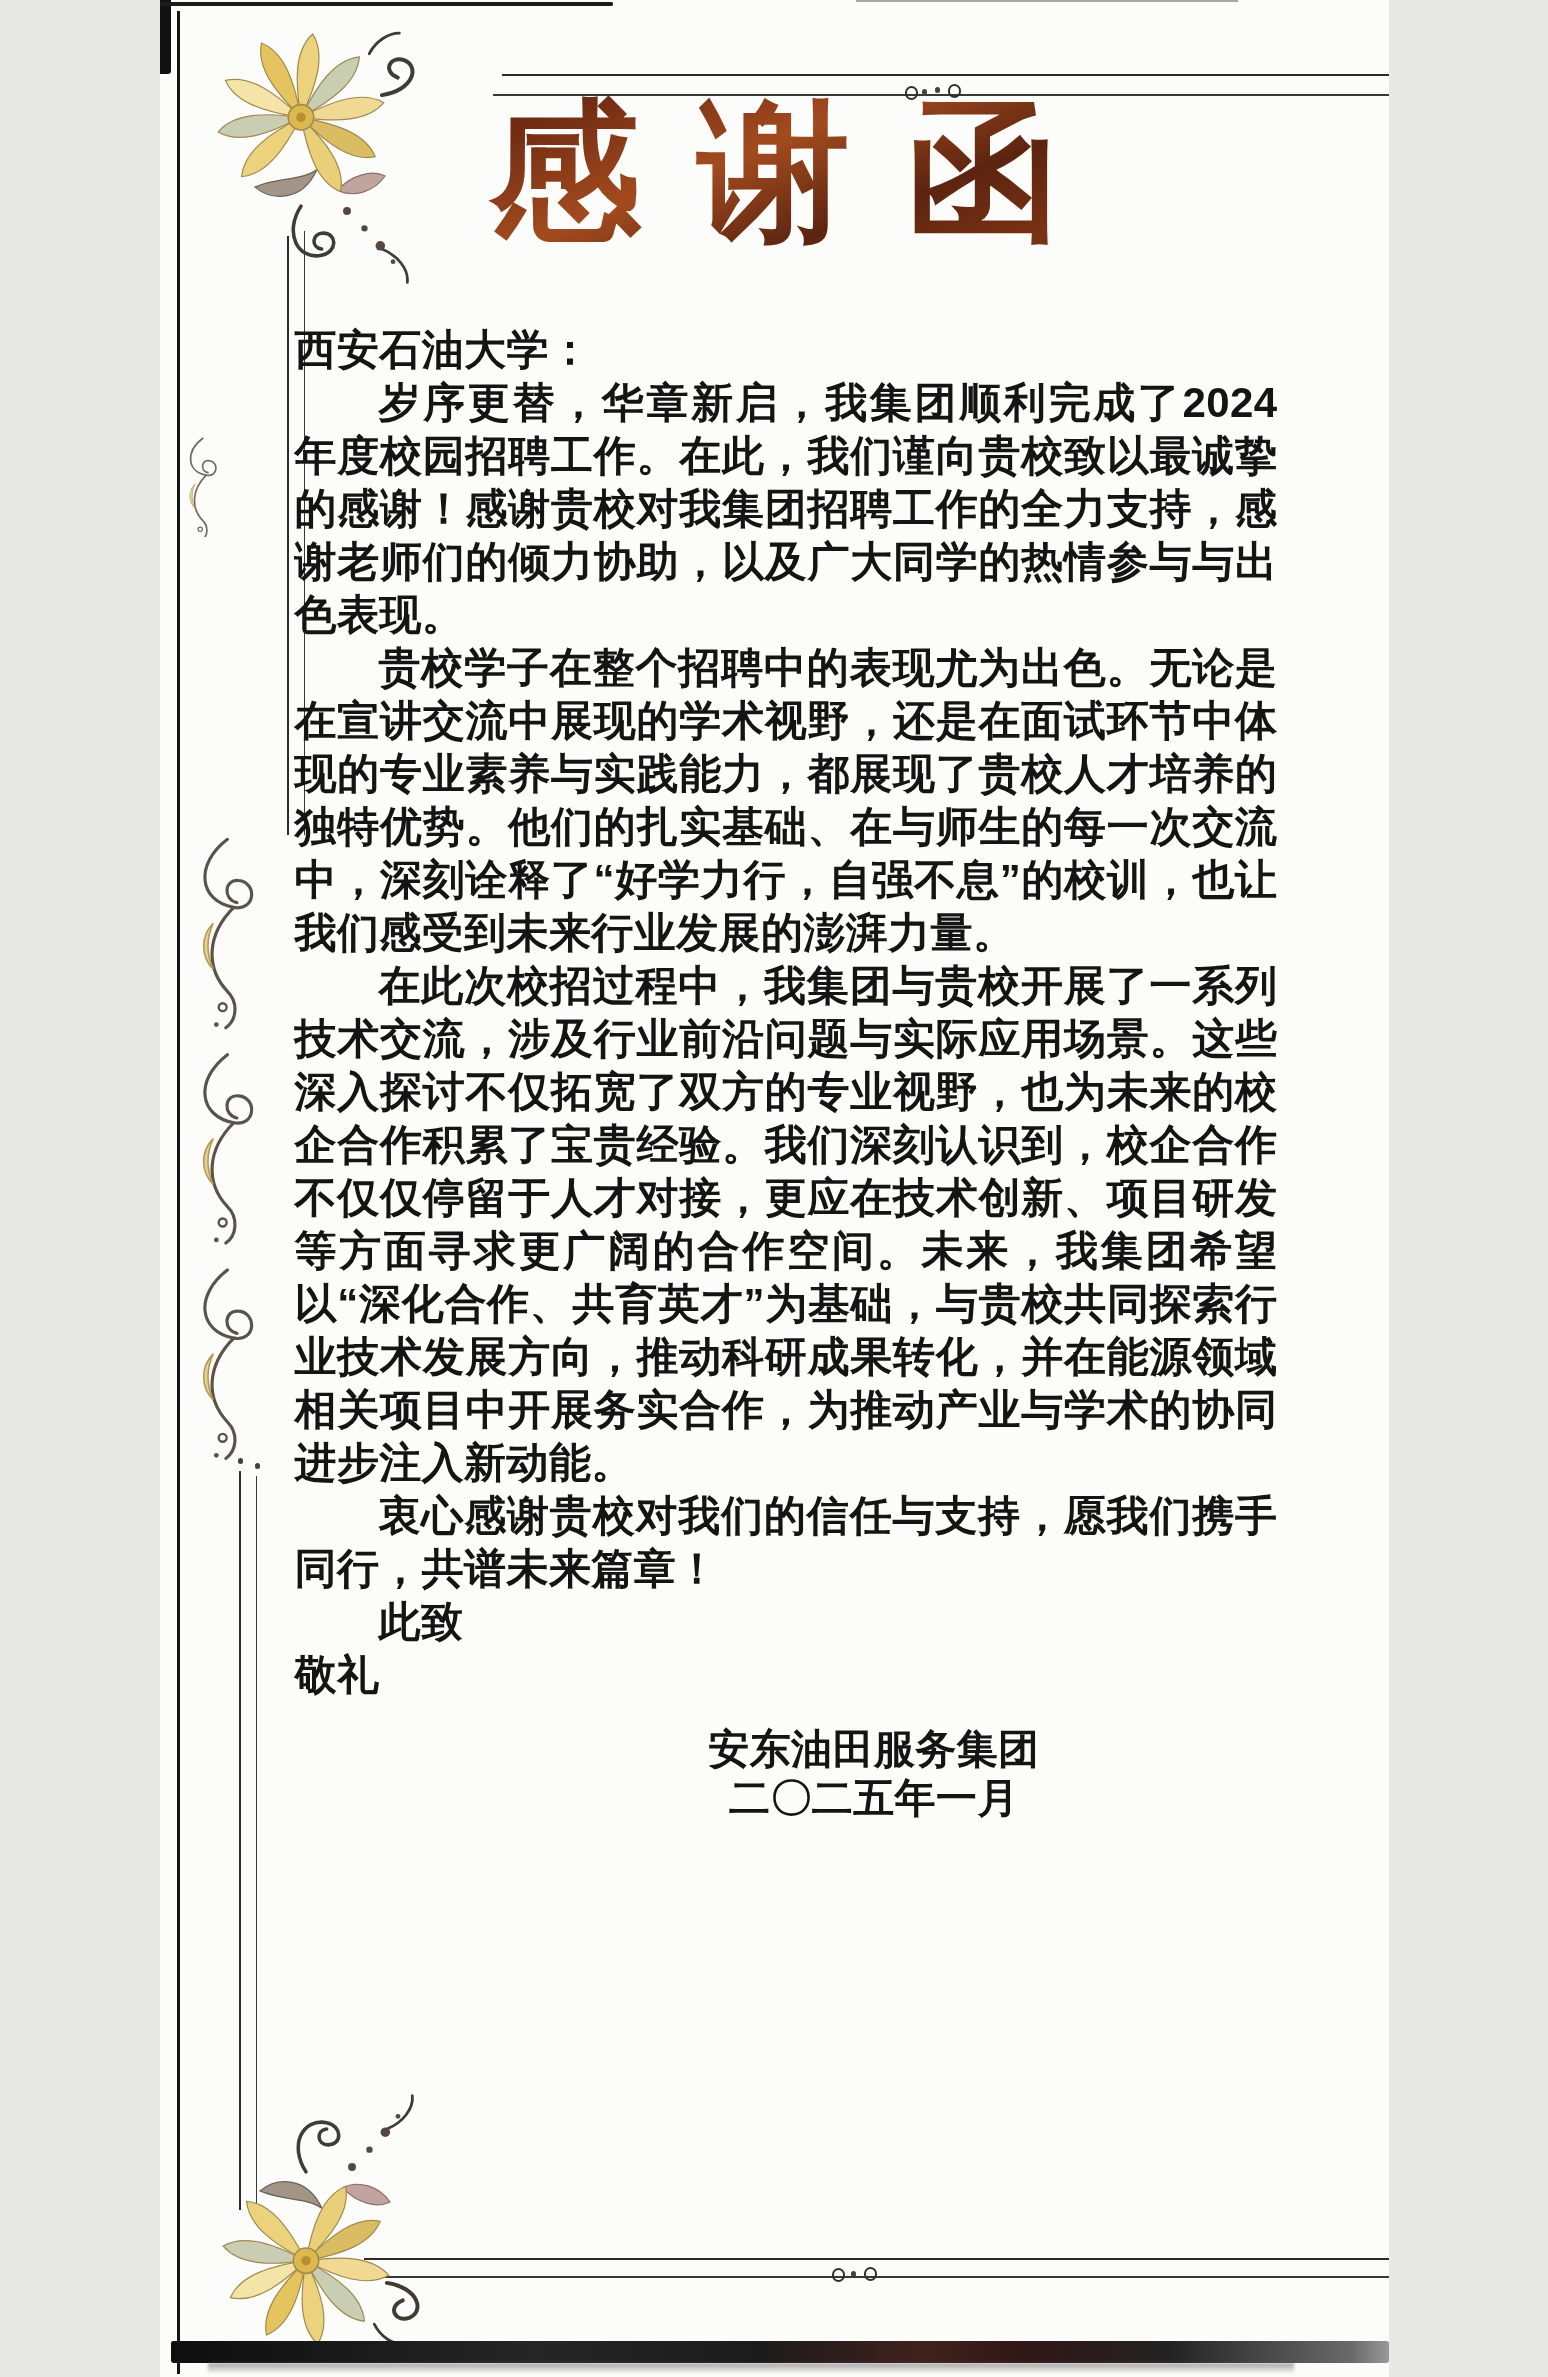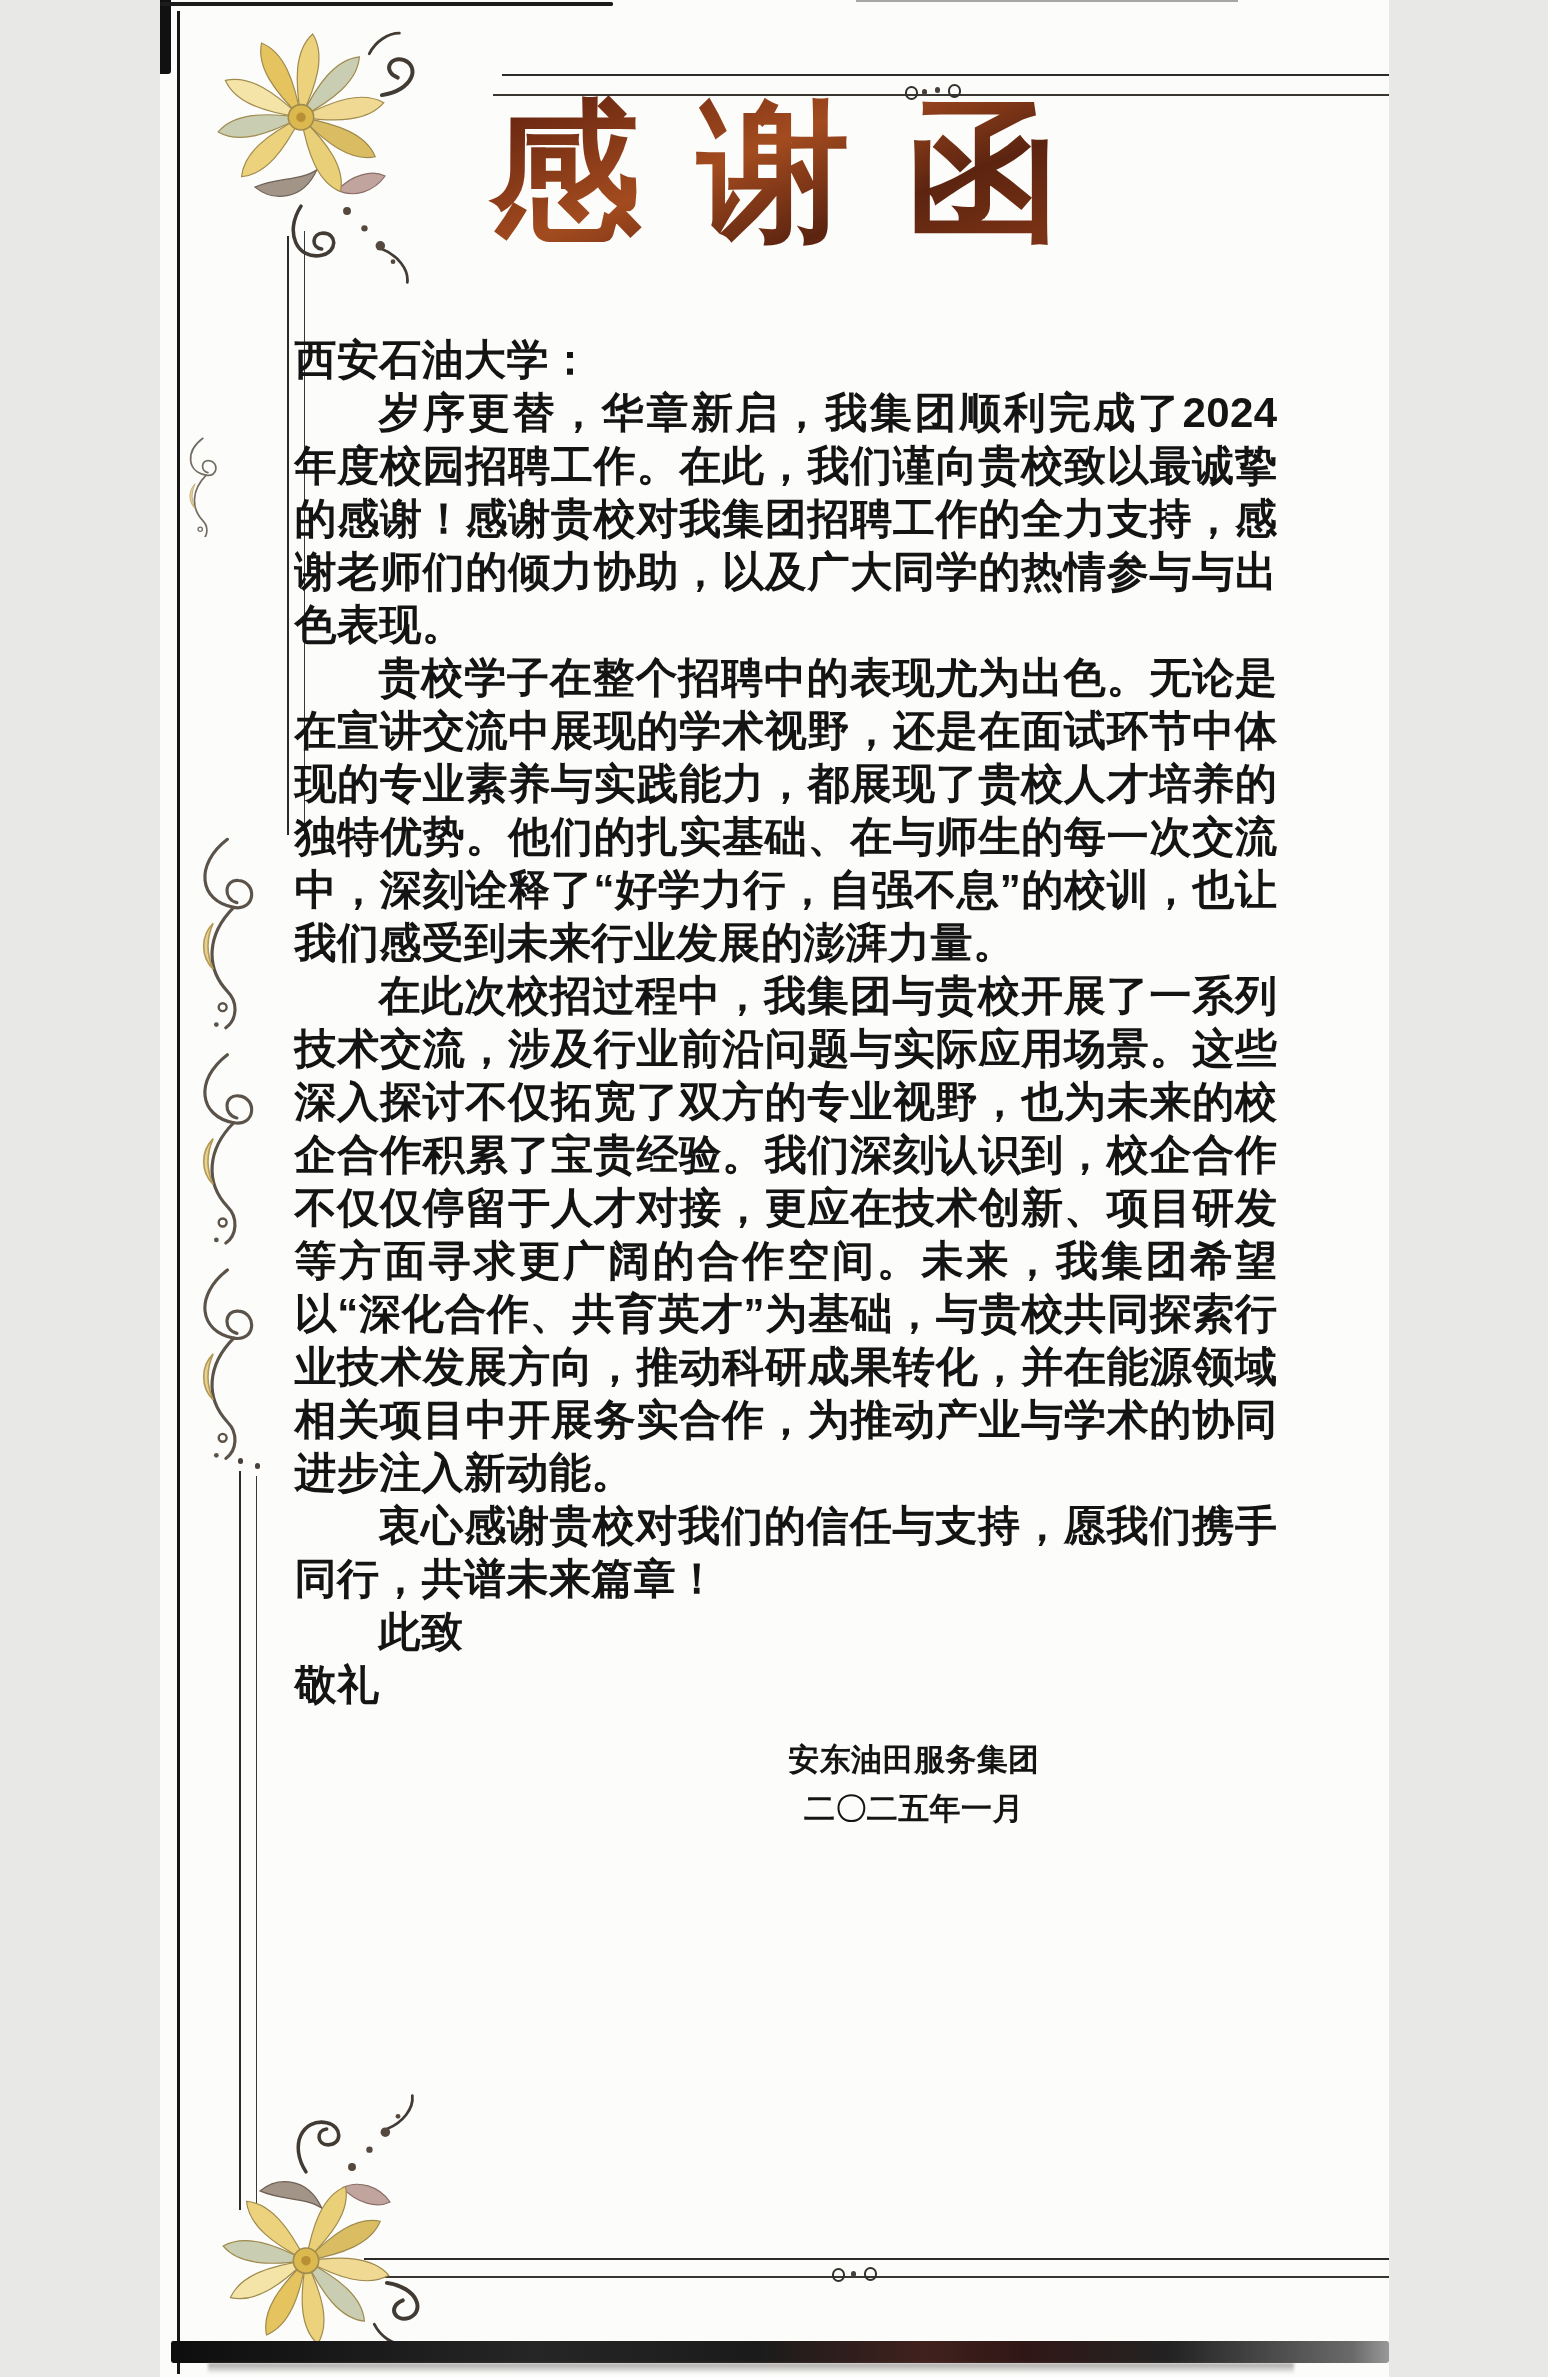--- a/index.html
+++ b/index.html
@@ -70,32 +70,32 @@
   @supports (-webkit-background-clip:text){
     .title{
       background:linear-gradient(158deg,#30130a 6%,#6e2a12 26%,#a34b1f 44%,#5c2410 60%,#7c3315 74%,#2c1108 92%);
       -webkit-background-clip:text;background-clip:text;
       -webkit-text-fill-color:transparent;
     }
   }
 
   
   .content{
-    position:absolute;left:135px;right:111px;top:333px;
+    position:absolute;left:135px;right:111px;top:323px;
     font-size:42px;line-height:53px;font-weight:600;
     text-align:justify;letter-spacing:0.4px;
   }
   .content p{margin:0;padding:0;}
   .salutation{text-indent:0;}
   .para{text-indent:2em;}
   .cizhi{text-indent:2em;}
   .jingli{text-indent:0;}
   .sig-block{
     margin:24px 238px 0 auto;width:-moz-max-content;width:max-content;
-    text-align:center;font-size:31px;line-height:49px;font-weight:600;
+    text-align:center;font-size:41px;line-height:49px;font-weight:600;
   }
 </style>
 </head>
 <body>
 
 <svg width="0" height="0" style="position:absolute" aria-hidden="true">
   <defs>
     <g id="corner-flower">
 
       <path d="M252,92 C 292,86 300,56 280,48 C 262,42 252,62 272,70" fill="none" stroke="#413b34" stroke-width="5" stroke-linecap="round"></path>

